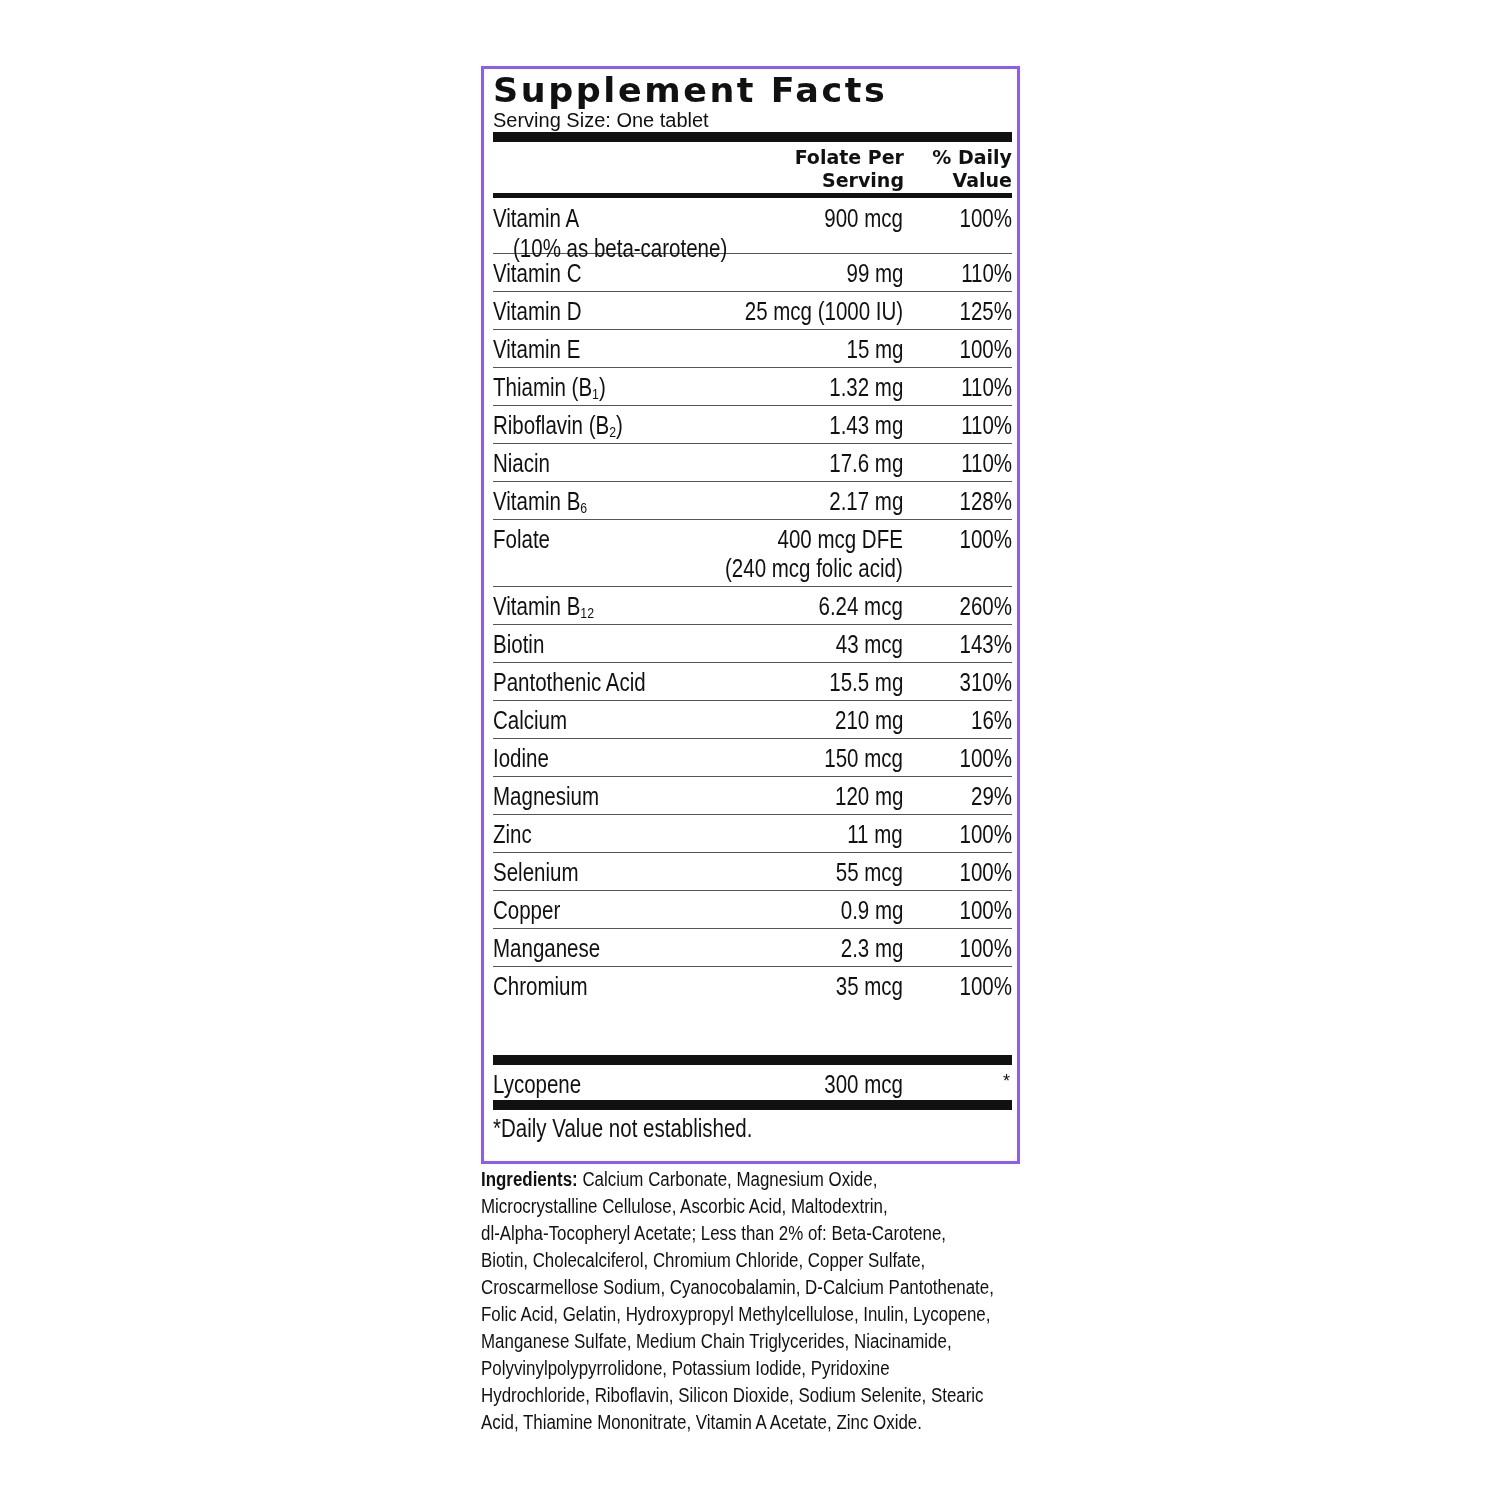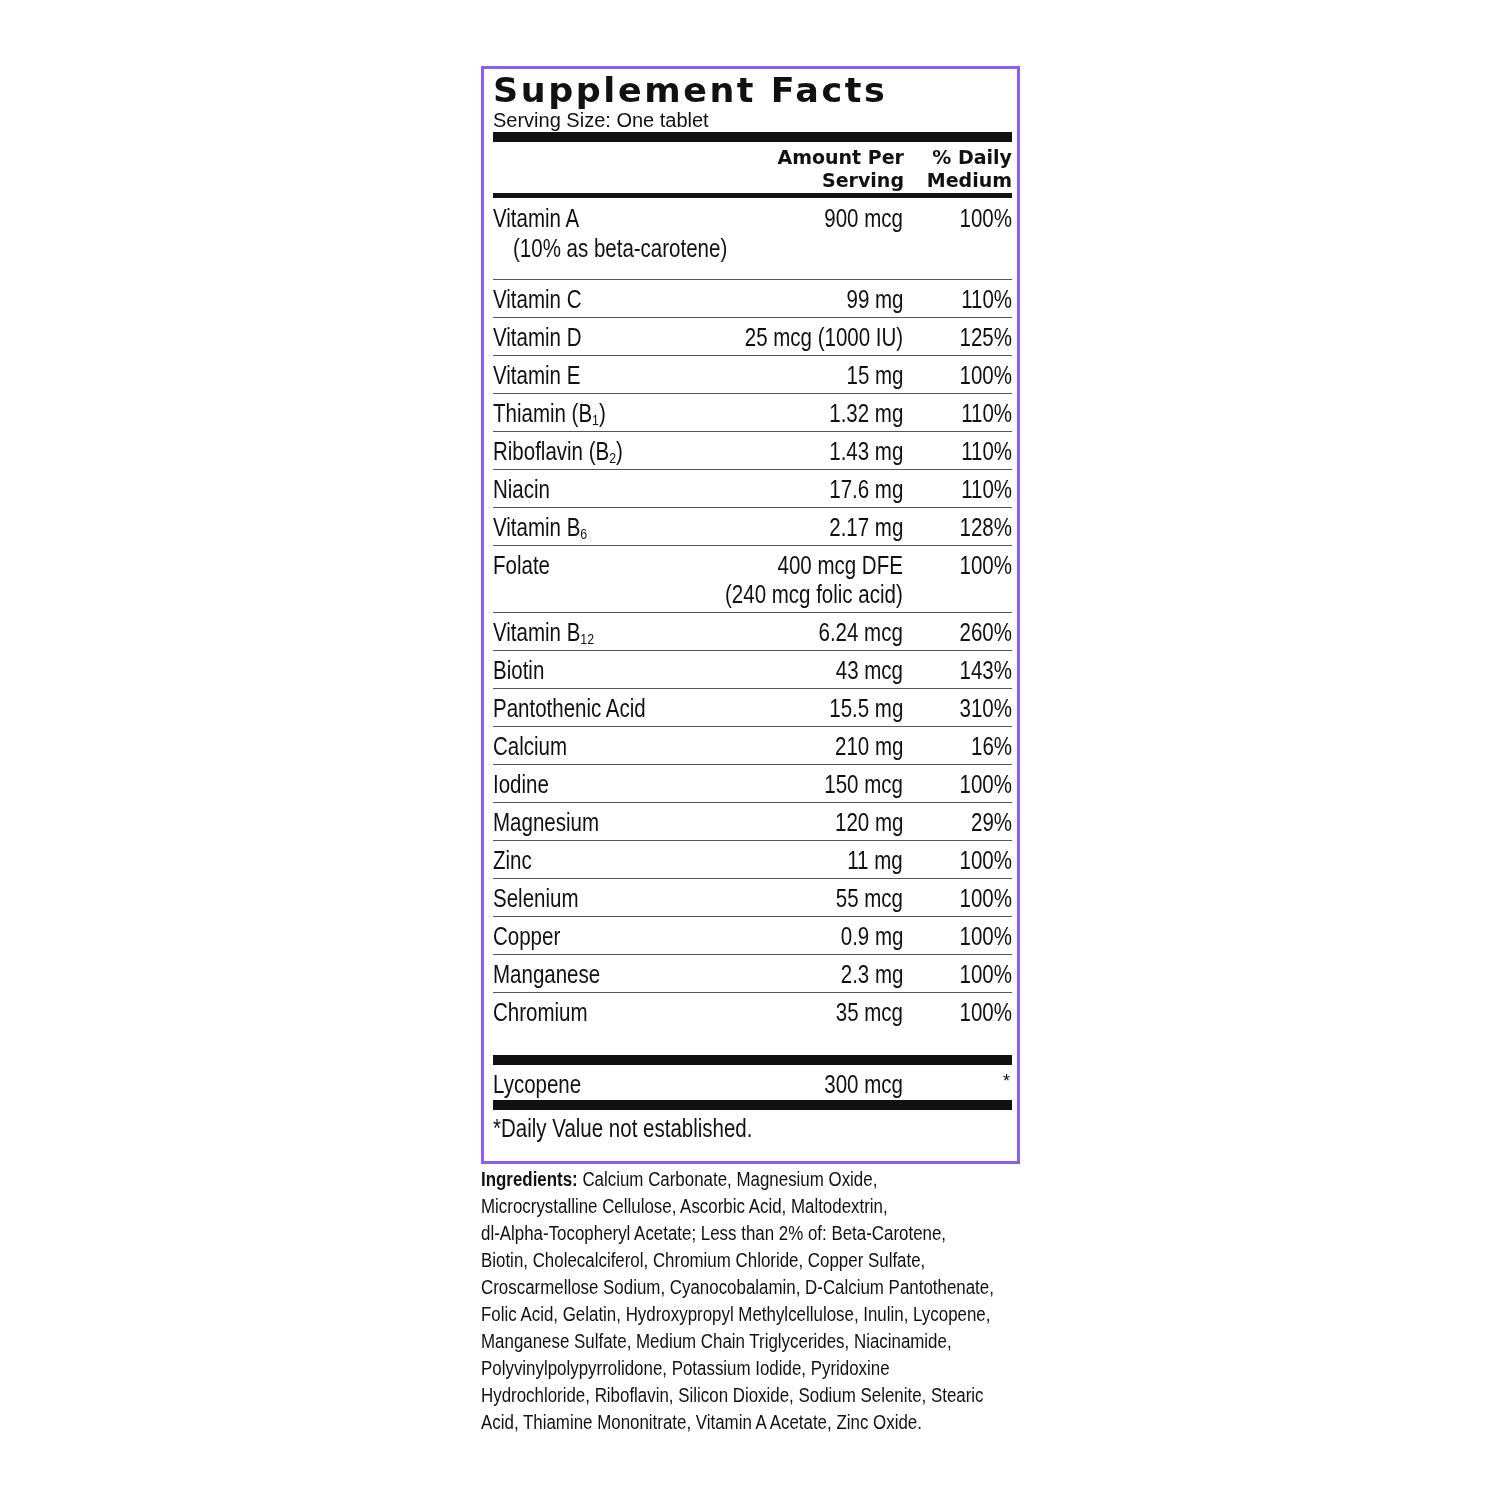--- a/index.html
+++ b/index.html
@@ -34,21 +34,21 @@
     height: 38px;
   }
   .row .nm, .row .amt, .row .dv, .row .sub, .row .amt2 {
     position: absolute; transform: scaleX(0.82); white-space: nowrap;
   }
   .row .nm { left: 0; top: 4px; transform-origin: left top; }
   .row .sub { left: 20px; top: 34px; transform-origin: left top; }
   .row .amt { right: 109px; top: 4px; transform-origin: right top; }
   .row .amt2 { right: 109px; top: 33px; transform-origin: right top; }
   .row .dv { right: 0; top: 4px; transform-origin: right top; }
-  .row.tall { height: 81px; }
+  .row.tall { height: 55px; }
   .row.folate { height: 67px; }
   .row.last { border-bottom: none; height: 38px; }
   .row sub { font-size: 60%; vertical-align: -3px; line-height: 0; }
   .lyco {
     position: absolute; left: 9px; top: 998px; width: 519px; height: 34px;
     font-family: "Liberation Sans", sans-serif; font-size: 25px; line-height: 30px; text-align: right;
   }
   .lyco .nm { position: absolute; left: 0; top: 2px; transform: scaleX(0.82); transform-origin: left top; white-space: nowrap; }
   .lyco .amt { position: absolute; right: 109px; top: 2px; transform: scaleX(0.82); transform-origin: right top; white-space: nowrap; }
   .lyco .dv { position: absolute; right: 2px; top: -1px; font-size: 18px; }
@@ -67,26 +67,26 @@
 </style>
 </head>
 <body>
 
 <div class="panel">
   <div class="title">Supplement Facts</div>
   <div class="serving">Serving Size: One tablet</div>
   <div class="bar thick" style="top:63px;"></div>
 
   <div class="hdr amt">
-    <div>Amount Per</div>
+    <div>Folate Per</div>
     <div>Serving</div>
   </div>
   <div class="hdr dv">
     <div>% Daily</div>
-    <div>Medium</div>
+    <div>Value</div>
   </div>
   <div class="bar medium" style="top:124px;"></div>
 
   <div class="rows" id="rows">
       <div class="row tall">
         <span class="nm"><span>Vitamin A</span></span>
         <span class="sub">(10% as beta-carotene)</span>
         <span class="amt">900 mcg</span>
         <span class="dv">100%</span>
       </div>

